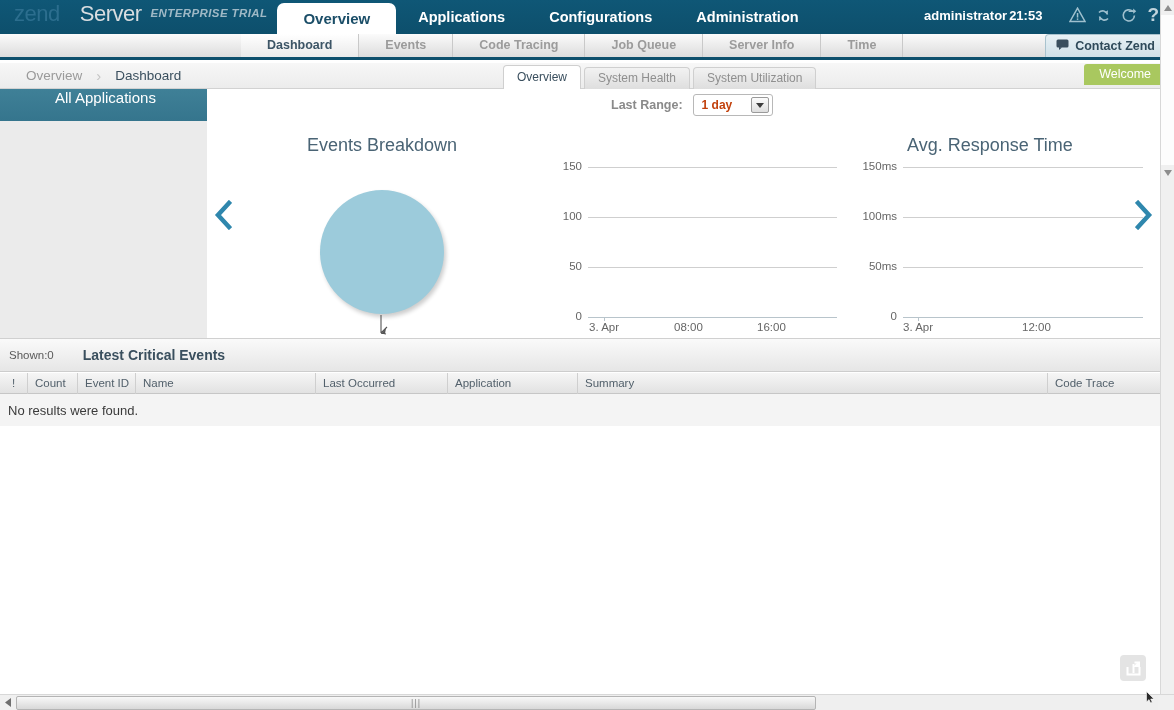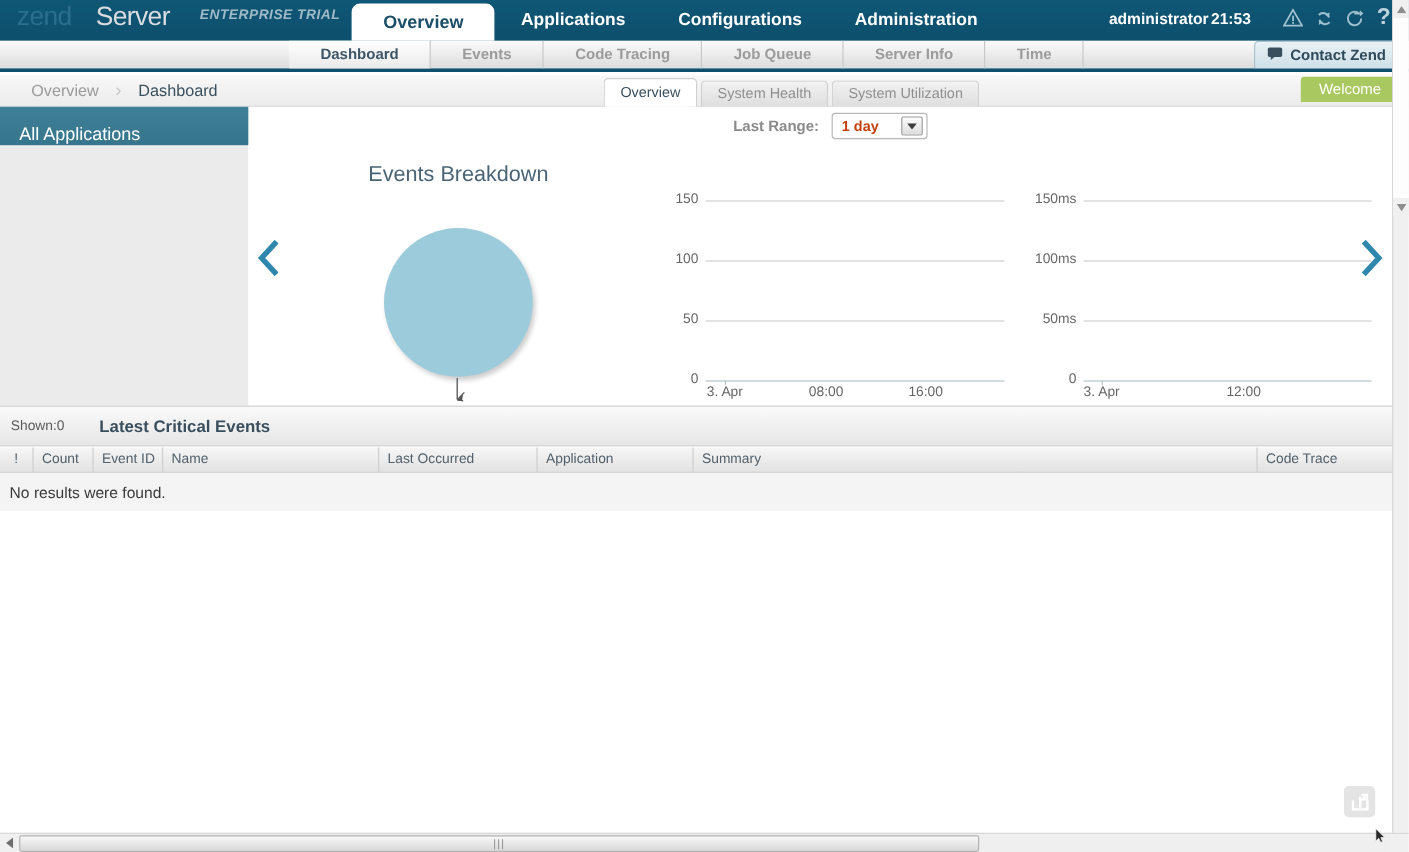--- a/index.html
+++ b/index.html
@@ -24,21 +24,21 @@
   .logo-zend {
     font-size: 22px; letter-spacing: -0.5px; font-weight: 400;
     color: #2c6e8e;
   }
   .logo-server {
     font-size: 22px; letter-spacing: -0.5px; font-weight: 400;
     color: #d9dde0; margin-left: 20px;
   }
   .logo-trial {
     font-size: 11.5px; font-style: italic; font-weight: bold;
-    color: #9fb9c6; margin-left: 25px; letter-spacing: 0.4px;
+    color: #9fb9c6; margin-left: 9px; letter-spacing: 0.4px;
     padding-bottom: 2px;
   }
   .topnav-tabs { display: flex; align-items: flex-end; height: 34px; margin-left: 10px; }
   .tnav {
     color: #ffffff; font-size: 14.5px; font-weight: bold;
     padding: 0 22px; height: 34px; line-height: 34px;
     white-space: nowrap; cursor: pointer;
   }
   .tnav.active {
     background: #ffffff; color: #1b4e68;
@@ -116,21 +116,21 @@
   }
 
   
   .sidebar {
     position: absolute; left: 0; top: 89px; width: 207px; height: 249px;
     background: #ebebeb;
   }
   .sidebar-head {
     position: relative; width: 207px; height: 32px;
     background: linear-gradient(to bottom, #3f8097 0%, #35758d 100%);
-    display: flex; align-items: flex-end;
+    display: flex; align-items: flex-start; padding-left: 39px;
   }
   .sidebar-head-label {
     color: #ffffff; font-size: 15px; padding-left: 16px;
   }
   .sidebar-notch {
     position: absolute; right: -10px; top: 0;
     width: 0; height: 0;
     border-top: 16px solid transparent;
     border-bottom: 16px solid transparent;
     border-left: 10px solid #35758d;
@@ -420,20 +420,21 @@
         <div class="ytick" style="left:0px; top:133px; width:45px;">50</div>
         <div class="ytick" style="left:0px; top:183px; width:45px;">0</div>
 
         <div class="tickmark" style="left:67px; top:190px;"></div>
         <div class="xtick" style="left:52px; top:194px;">3. Apr</div>
         <div class="xtick" style="left:137px; top:194px;">08:00</div>
         <div class="xtick" style="left:220px; top:194px;">16:00</div>
       </div>
 
       <div class="lchart" style="left:633px; width:320px;">
+        <div class="chart-title" style="left:0px; top:8px; width:300px;">Avg. Response Time</div>
 
         <div class="gridline" style="left:63px; top:40px; width:240px;"></div>
         <div class="gridline" style="left:63px; top:90px; width:240px;"></div>
         <div class="gridline" style="left:63px; top:140px; width:240px;"></div>
         <div class="axisline" style="left:63px; top:190px; width:240px;"></div>
 
         <div class="ytick" style="left:0px; top:33px; width:57px;">150ms</div>
         <div class="ytick" style="left:0px; top:83px; width:57px;">100ms</div>
         <div class="ytick" style="left:0px; top:133px; width:57px;">50ms</div>
         <div class="ytick" style="left:0px; top:183px; width:57px;">0</div>

